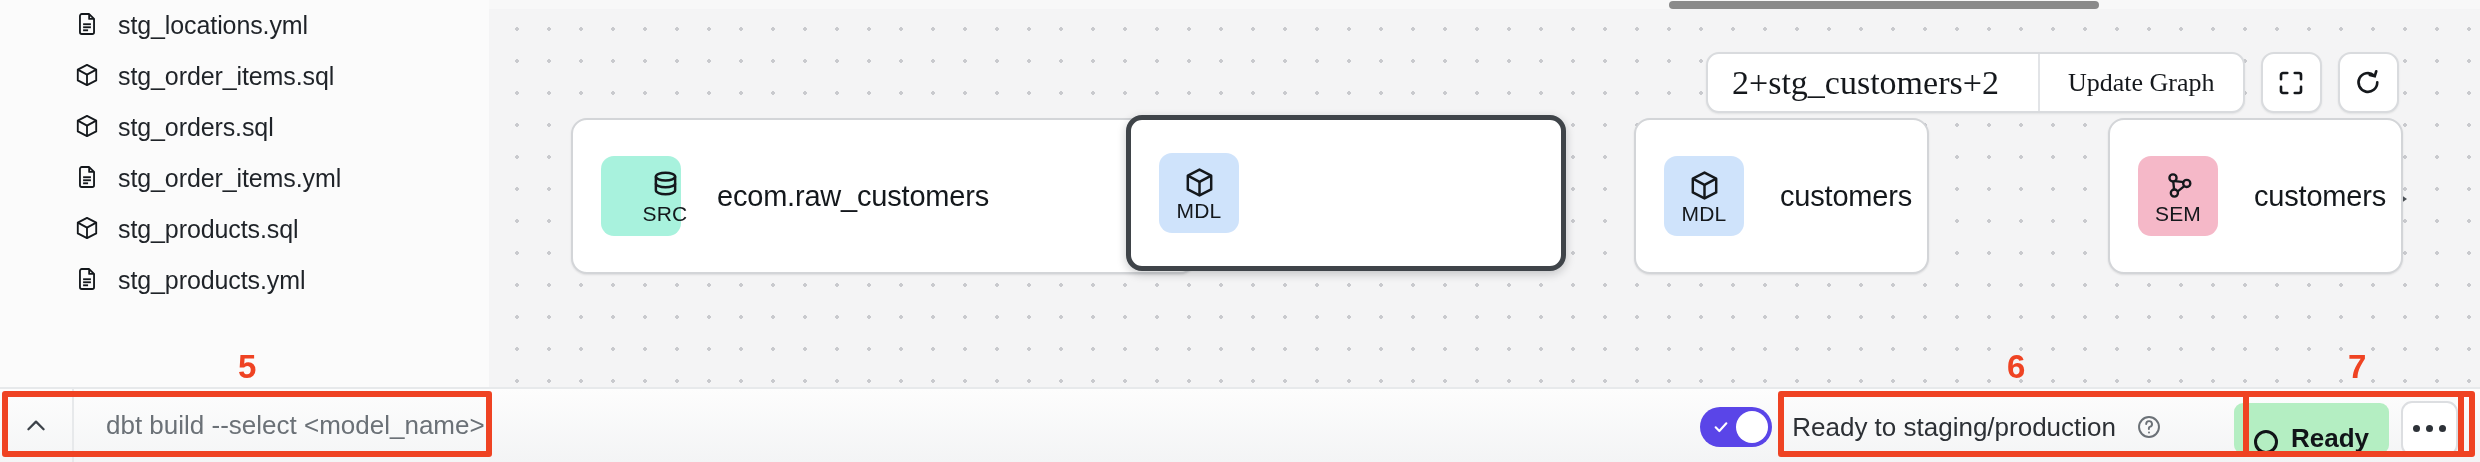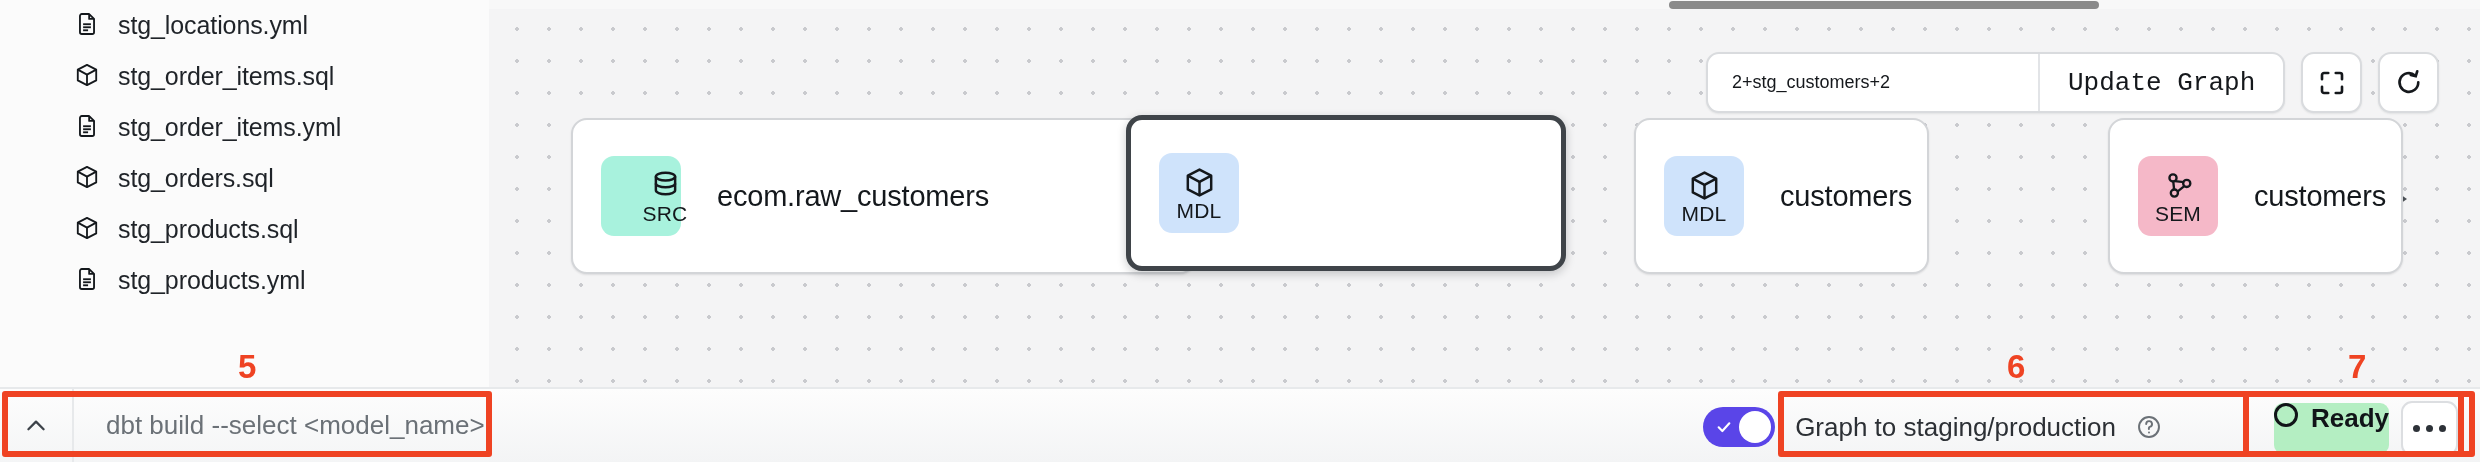--- a/index.html
+++ b/index.html
@@ -148,27 +148,27 @@
     border: 2px solid #d9dbde;
     border-radius: 13px;
     height: 61px;
     overflow: hidden;
     box-shadow: 0 1px 2px rgba(16,22,26,0.08);
   }
   #graph-selector-input {
     width: 330px;
     border: 0; outline: 0; background: transparent;
     padding: 8px 24px;
-    font-family: Liberation Sans, sans-serif;
-    font-size: 18px; color: #15181c;
+    font-family: Liberation Serif, serif;
+    font-size: 34px; color: #15181c;
   }
   #update-graph-button {
     border: 0; border-left: 2px solid #e2e4e7;
     background: transparent;
-    font-family: Liberation Mono, monospace;
+    font-family: Liberation Serif, serif;
     font-size: 26px; color: #15181c;
     padding: 0 28px; cursor: pointer; white-space: nowrap;
   }
   .icon-button {
     width: 61px; height: 61px;
     background: #ffffff;
     border: 2px solid #d9dbde;
     border-radius: 13px;
     display: flex; align-items: center; justify-content: center;
     cursor: pointer;
@@ -204,25 +204,25 @@
     width: 16px; height: 16px;
   }
   #defer-label { font-size: 26px; color: #2c3035; white-space: nowrap; }
   #defer-help { width: 26px; height: 26px; display: block; }
 
   #ready-group {
     position: absolute; right: 22px; top: 12px;
     display: flex; align-items: center; gap: 12px;
   }
   #ready-badge {
-    display: flex; align-items: flex-start; gap: 13px;
+    display: flex; align-items: flex-end; gap: 13px;
     background: #b4eec2;
     border-radius: 9px;
     height: 51px;
-    padding: 0 0;
+    padding: 0 20px;
   }
   #ready-circle {
     width: 24px; height: 24px; border-radius: 50%;
     border: 3px solid #111418;
   }
   #ready-text { font-size: 26px; color: #111418; font-weight: 600; }
   #more-button {
     width: 57px; height: 55px;
     background: #ffffff;
     border: 2px solid #dcdee1;
@@ -274,35 +274,35 @@
         <div class="file-row">
           <span class="file-icon"><svg viewBox="0 0 24 24" fill="none" stroke="#14181c" stroke-width="1.7" stroke-linejoin="round">
               <path d="M12 2.6 20.5 7v10L12 21.4 3.5 17V7z"></path>
               <path d="M3.5 7 12 11.6 20.5 7"></path>
               <path d="M12 11.6v9.8"></path>
             </svg></span>
           <span class="file-label">stg_order_items.sql</span>
         </div>
         <div class="file-row">
           <span class="file-icon"><svg viewBox="0 0 24 24" fill="none" stroke="#14181c" stroke-width="1.7" stroke-linejoin="round">
+              <path d="M12 2.6 20.5 7v10L12 21.4 3.5 17V7z"></path>
+              <path d="M3.5 7 12 11.6 20.5 7"></path>
+              <path d="M12 11.6v9.8"></path>
+            </svg></span>
+          <span class="file-label">stg_orders.sql</span>
+        </div>
+        <div class="file-row">
+          <span class="file-icon"><svg viewBox="0 0 24 24" fill="none" stroke="#14181c" stroke-width="1.7" stroke-linejoin="round">
               <path d="M14 2.8H7.2A1.7 1.7 0 0 0 5.5 4.5v15A1.7 1.7 0 0 0 7.2 21.2h9.6a1.7 1.7 0 0 0 1.7-1.7V7.3z"></path>
               <path d="M14 2.8v4.5h4.5"></path>
               <path d="M8.4 12.2h7.2"></path>
               <path d="M8.4 15h7.2"></path>
               <path d="M8.4 17.8h4.6"></path>
             </svg></span>
           <span class="file-label">stg_order_items.yml</span>
-        </div>
-        <div class="file-row">
-          <span class="file-icon"><svg viewBox="0 0 24 24" fill="none" stroke="#14181c" stroke-width="1.7" stroke-linejoin="round">
-              <path d="M12 2.6 20.5 7v10L12 21.4 3.5 17V7z"></path>
-              <path d="M3.5 7 12 11.6 20.5 7"></path>
-              <path d="M12 11.6v9.8"></path>
-            </svg></span>
-          <span class="file-label">stg_orders.sql</span>
         </div>
         <div class="file-row">
           <span class="file-icon"><svg viewBox="0 0 24 24" fill="none" stroke="#14181c" stroke-width="1.7" stroke-linejoin="round">
               <path d="M12 2.6 20.5 7v10L12 21.4 3.5 17V7z"></path>
               <path d="M3.5 7 12 11.6 20.5 7"></path>
               <path d="M12 11.6v9.8"></path>
             </svg></span>
           <span class="file-label">stg_products.sql</span>
         </div>
         <div class="file-row">
@@ -433,21 +433,21 @@
   <div id="status-bar">
     <div id="defer-group">
       <div id="defer-toggle">
         <span class="check">
           <svg viewBox="0 0 24 24" fill="none" stroke="#ffffff" stroke-width="3.2" stroke-linecap="round" stroke-linejoin="round">
             <path d="M4 12.5 9.5 18 20 6.5"></path>
           </svg>
         </span>
         <span class="knob"></span>
       </div>
-      <span id="defer-label">Graph to staging/production</span>
+      <span id="defer-label">Ready to staging/production</span>
       <span id="defer-help">
         <svg viewBox="0 0 24 24" fill="none" stroke="#6b7177" stroke-width="1.8" stroke-linecap="round">
           <circle cx="12" cy="12" r="9.2"></circle>
           <path d="M9.4 9.2a2.7 2.7 0 1 1 3.3 2.7c-.6.2-.8.7-.8 1.3v.6"></path>
           <circle cx="12" cy="17.1" r="0.9" fill="#6b7177" stroke="none"></circle>
         </svg>
       </span>
     </div>
 
     <div id="ready-group">

